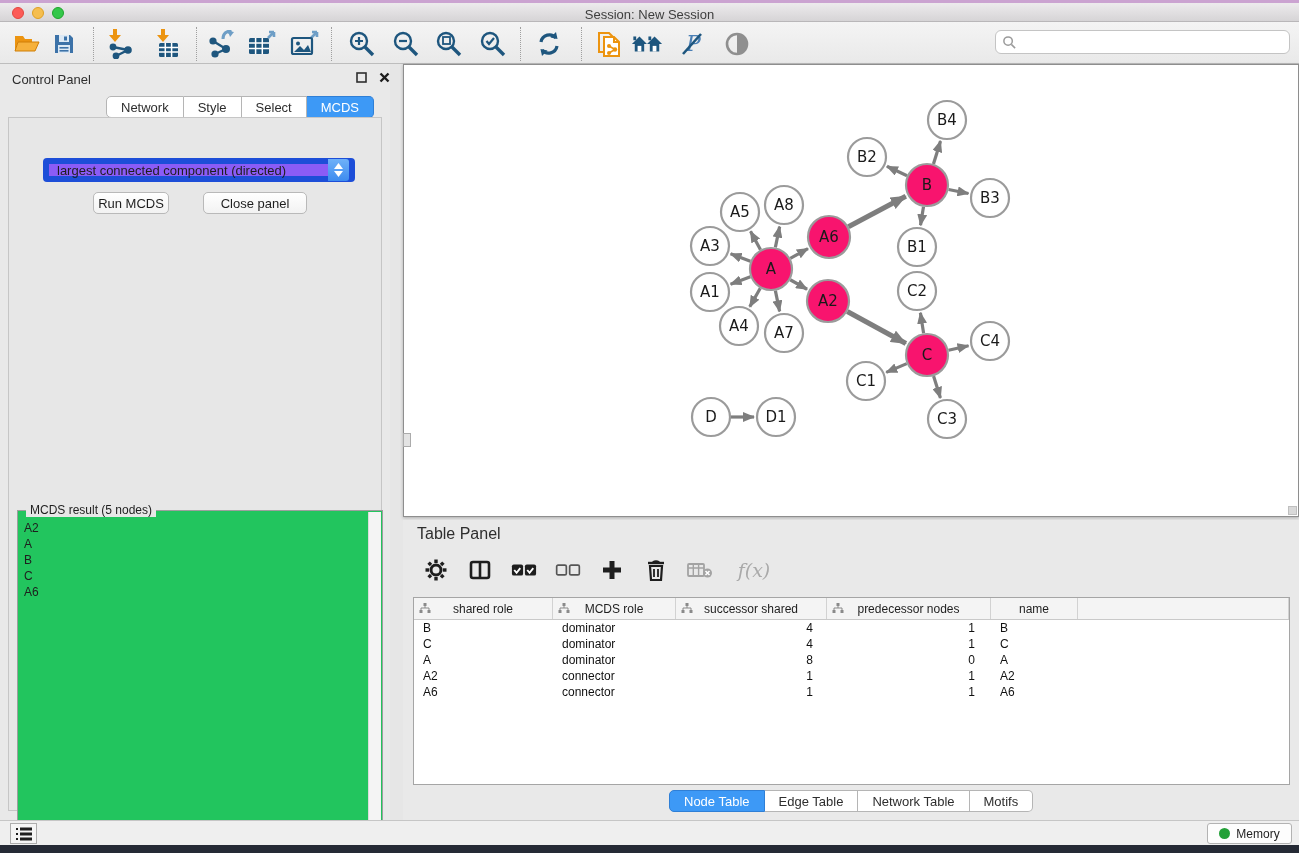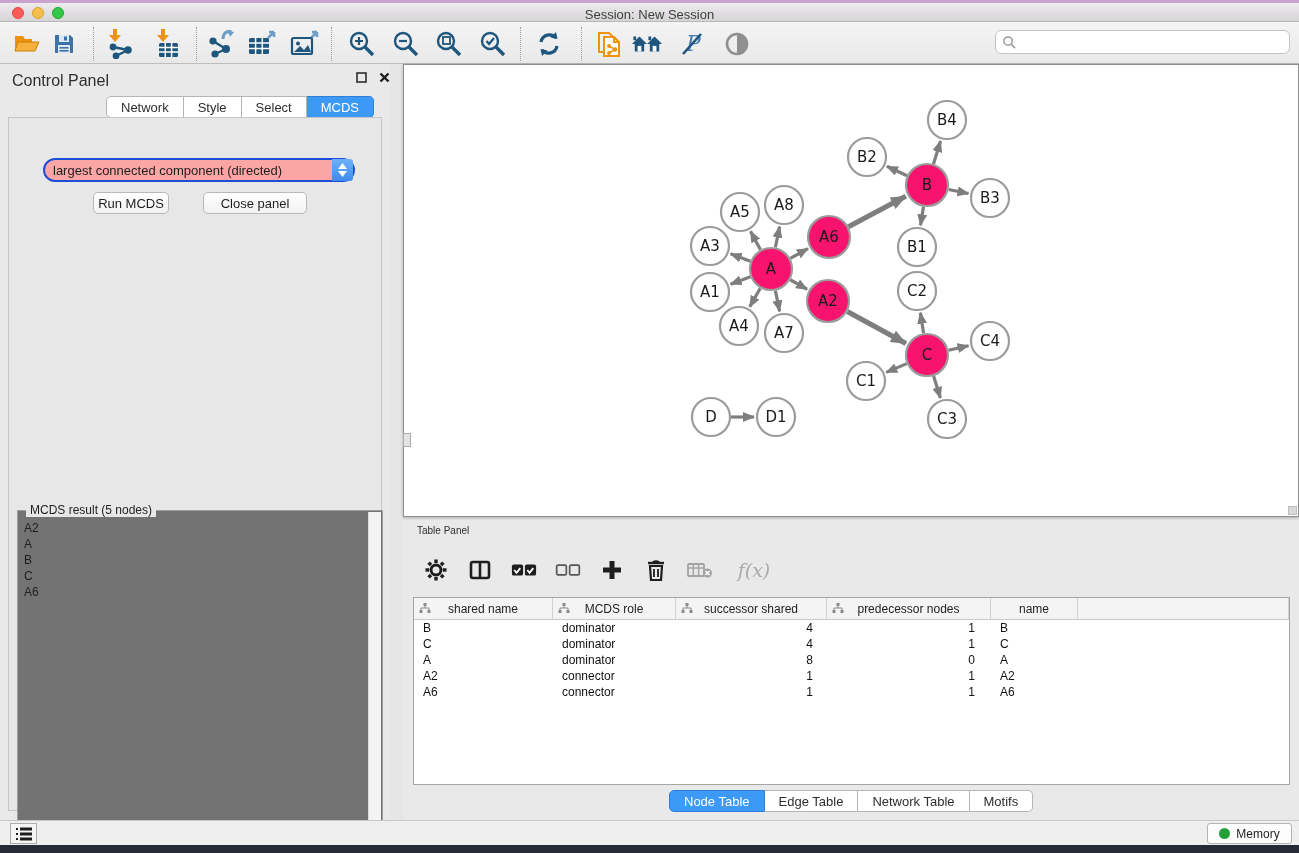--- a/index.html
+++ b/index.html
@@ -18,49 +18,49 @@
 
   
   #toolbar { left:0; top:22px; width:1299px; height:42px; background:linear-gradient(#F4F4F4,#E9E9E9); border-bottom:1px solid #BDBDBD; }
   .tbtn { position:absolute; top:7px; width:32px; height:30px; display:flex; align-items:center; justify-content:center; }
   .tsep { position:absolute; top:5px; height:34px; border-left:1px dotted #9F9F9F; }
   #toolbar-search { position:absolute; left:995px; top:8px; width:295px; height:24px; background:#fff; border:1px solid #C4C4C4; border-radius:6px; display:flex; align-items:center; padding-left:6px; }
   #toolbar-search input { border:none; outline:none; flex:1; font-size:12px; height:18px; background:transparent; font-family:"Liberation Sans",sans-serif;}
 
   
   #control-panel { left:0; top:64px; width:390px; height:756px; background:#E9E9E9; }
-  #cp-title { left:12px; top:8px; font-size:16px; color:#2E2E2E; }
+  #cp-title { left:12px; top:8px; font-size:13px; color:#2E2E2E; }
   .panel-icons { position:absolute; display:flex; gap:12px; }
   #cp-tabs { position:absolute; left:78px; top:32px; height:22px; display:flex;padding-left:28px; }
   .seg { height:22px; border:1px solid #B5B5B5; border-left:none; background:#fff; color:#2E2E2E; font-size:13px; display:flex; align-items:center; justify-content:center; padding:0 14px; }
   .seg:first-child { border-left:1px solid #B5B5B5; border-radius:5px 0 0 5px; }
   .seg:last-child { border-radius:0 5px 5px 0; }
   .seg.active { background:#3D99F6; border-color:#2F7FD6; color:#fff; }
   #cp-content { left:8px; top:53px; width:374px; height:694px; background:#E7E7E7; border:1px solid #C6C6C6; }
   #opt-label { width:100%; text-align:center; top:22px; font-size:13px; color:#1E1E1E; }
-  #criterion-select { left:34px; top:40px; width:312px; height:24px; background:#fca5a5; border:2px solid #1d4ed8; border-radius:12px; display:flex; align-items:center; }
+  #criterion-select { left:34px; top:40px; width:312px; height:24px; background:#8b5cf6; border:6px solid #1d4ed8; border-radius:4px; display:flex; align-items:center; }
   #criterion-select .val { flex:1; font-size:13px; color:#1E1E1E; padding-left:8px; white-space:nowrap; overflow:hidden;}
   #criterion-select .stepper { width:21px; height:22px; background:linear-gradient(#6FB1F8,#3D8BEF); border-radius:0 3px 3px 0; display:flex; flex-direction:column; align-items:center; justify-content:center; gap:2px;}
   .mac-btn { position:absolute; height:22px; background:linear-gradient(#FFFFFF,#F2F2F2); border:1px solid #B9B9B9; border-radius:5px; font-size:13px; color:#1E1E1E; display:flex; align-items:center; justify-content:center; font-family:"Liberation Sans",sans-serif; }
-  #result-box { left:8px; top:392px; width:366px; height:344px; background:#737373; border:1px solid #9E9E9E; }
+  #result-box { left:8px; top:392px; width:366px; height:344px; background:#22c55e; border:1px solid #9E9E9E; }
   #result-legend { left:8px; top:-8px; background:#E7E7E7; padding:0 4px; font-size:12px; color:#1E1E1E; }
   .result-item { font-size:12px; color:#1E1E1E; padding:2px 0 1px 6px; height:16px; }
   #result-scroll { right:1px; top:1px; width:13px; height:342px; background:#F4F4F4; border-left:1px solid #DCDCDC; }
 
   
   #net-window { left:403px; top:64px; width:896px; height:453px; background:#fff; border:1px solid #8E8E8E; box-shadow:0 1px 3px rgba(0,0,0,.25); }
   #net-titlebar { left:0; top:0; width:894px; height:22px; background:linear-gradient(#EFEDEF,#D7D5D7); border-bottom:1px solid #B5B3B5; }
   #net-title { width:100%; text-align:center; top:4px; font-size:13px; color:#3E3E3E; }
   #net-canvas { left:0; top:22px; width:894px; height:429px; background:#fff; }
   #net-scroll-thumb { left:-1px; top:368px; width:8px; height:14px; background:#E3E3E3; border:1px solid #ABABAB; }
   #net-resize-grip { right:1px; bottom:1px; width:9px; height:9px; background:#D9D9D9; border:1px solid #BFBFBF; }
 
   
   #table-panel { left:403px; top:520px; width:896px; height:300px; background:#E9E9E9; }
-  #tp-title { left:14px; top:5px; font-size:10px; color:#2E2E2E; }
+  #tp-title { left:14px; top:5px; font-size:16px; color:#2E2E2E; }
   #tp-toolbar { position:absolute; left:10px; top:28px; height:44px; display:flex; align-items:center; gap:18px; padding-left:10px; }
   .tp-icon { width:26px; height:26px; display:flex; align-items:center; justify-content:center; }
   #fx-label { font-size:19px; font-style:italic; color:#A9A9A9; font-family:"DejaVu Serif", serif; }
   #tp-table { left:10px; top:77px; width:877px; height:188px; background:#fff; border:1px solid #A5A5A5; overflow:hidden; }
   .tgrid { display:grid; grid-template-columns:139px 123px 151px 164px 87px 1fr; }
   #thead { background:#F4F4F4; border-bottom:1px solid #C9C9C9; height:22px; }
   .th { position:relative; display:flex; align-items:center; justify-content:center; font-size:12px; color:#1E1E1E; border-right:1px solid #D2D2D2; }
   .th .hicon { position:absolute; left:5px; top:5px; }
   .trow { height:16px; }
   .td { font-size:12px; color:#111; line-height:16px; white-space:nowrap; overflow:hidden; }
@@ -423,21 +423,21 @@
 
   <div id="tp-table" class="abs">
     <div id="thead" class="tgrid">
       <div class="th">
         <svg class="hicon" width="12" height="11" viewBox="0 0 12 11">
             <rect x="4.5" y="0" width="3" height="3" fill="#8A8A8A"></rect>
             <rect x="0.5" y="7" width="3" height="3" fill="#8A8A8A"></rect>
             <rect x="8.5" y="7" width="3" height="3" fill="#8A8A8A"></rect>
             <path d="M6 3 V5 M2 7 V5 H10 V7" stroke="#8A8A8A" stroke-width="1" fill="none"></path>
           </svg>
-        <span>shared name</span>
+        <span>shared role</span>
       </div>
       <div class="th">
         <svg class="hicon" width="12" height="11" viewBox="0 0 12 11">
             <rect x="4.5" y="0" width="3" height="3" fill="#8A8A8A"></rect>
             <rect x="0.5" y="7" width="3" height="3" fill="#8A8A8A"></rect>
             <rect x="8.5" y="7" width="3" height="3" fill="#8A8A8A"></rect>
             <path d="M6 3 V5 M2 7 V5 H10 V7" stroke="#8A8A8A" stroke-width="1" fill="none"></path>
           </svg>
         <span>MCDS role</span>
       </div>

